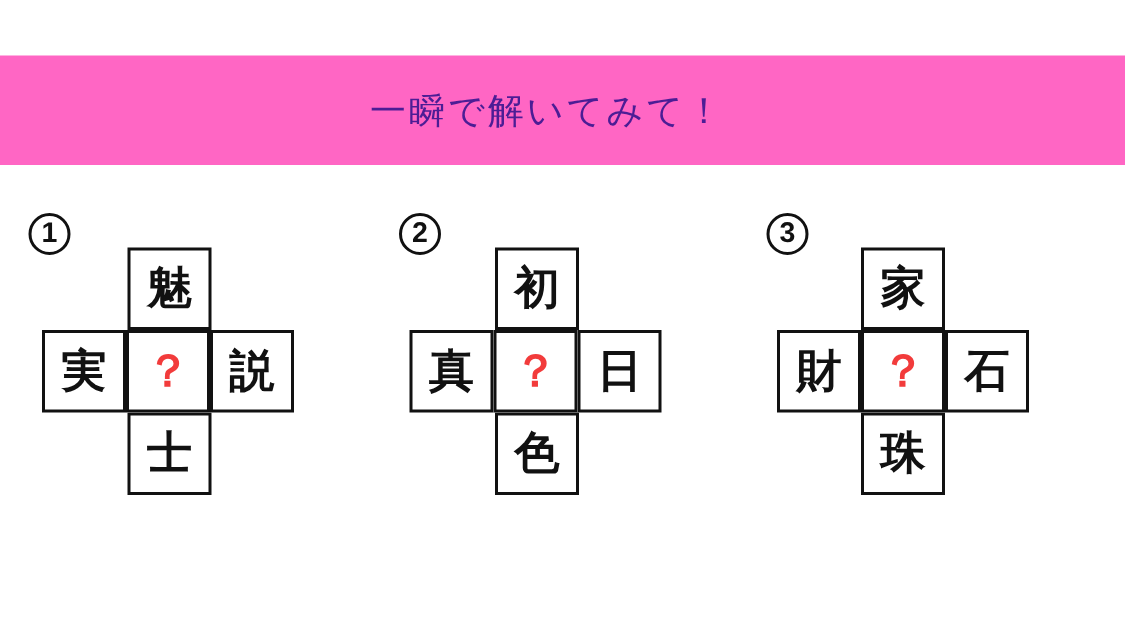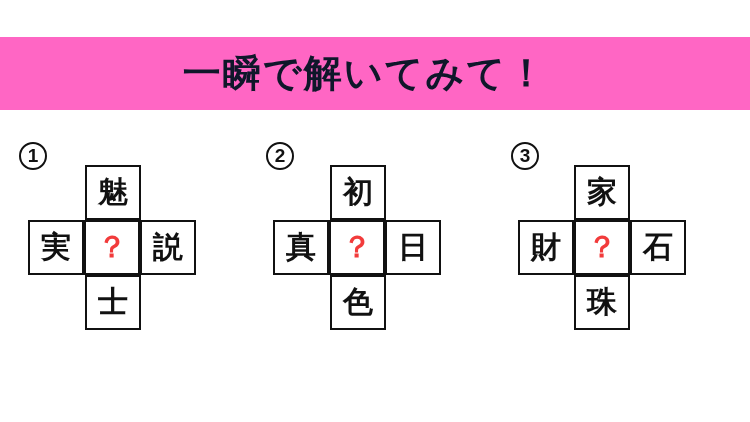--- a/index.html
+++ b/index.html
@@ -7,21 +7,21 @@
       width: 750px; height: 422px; background: #ffffff;
       position: relative; overflow: hidden;
       font-family: "DejaVu Sans", sans-serif;
     }
     .banner {
       position: absolute; left: 0; top: 37px; width: 750px; height: 73px;
       background: #ff66c4;
       display: flex; align-items: center; justify-content: center;
     }
     .banner-title {
-      font-size: 38px; font-weight: bold; color: #0f172a;
+      font-size: 24px; font-weight: normal; color: #4c1d95;
       letter-spacing: 2px; margin-left: -20px;
     }
     .puzzle { position: absolute; top: 140px; width: 230px; height: 200px; }
     .num {
       position: absolute; left: 0; top: 2px;
       width: 28px; height: 28px; border: 2px solid #111;
       border-radius: 50%; box-sizing: border-box;
       display: flex; align-items: center; justify-content: center;
       font-size: 19px; font-weight: bold; color: #111;
       font-family: "Liberation Sans", sans-serif;

